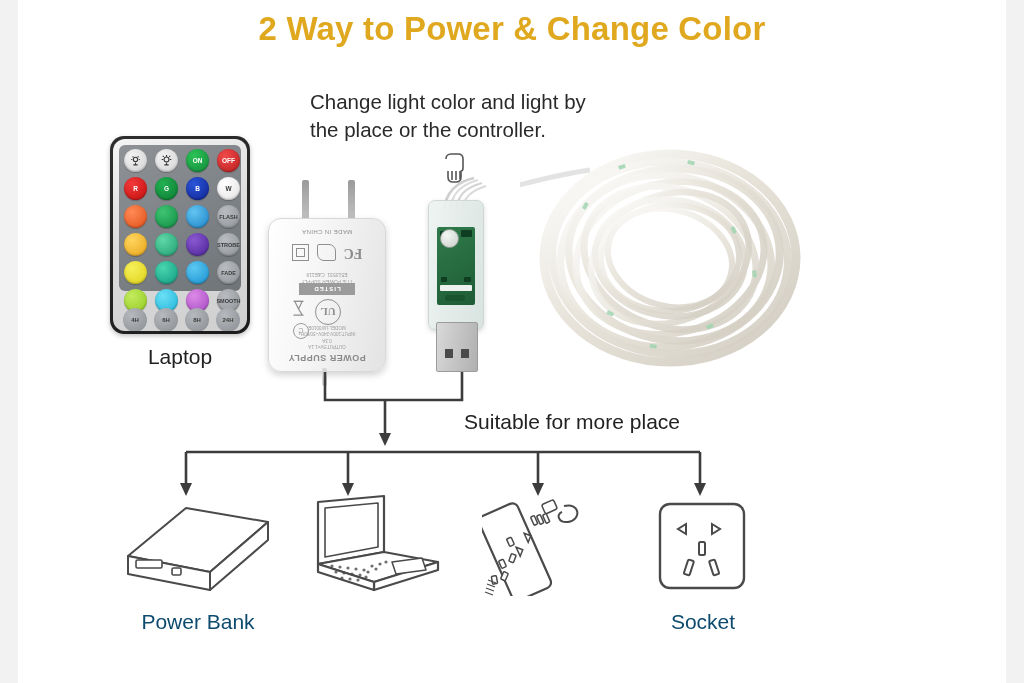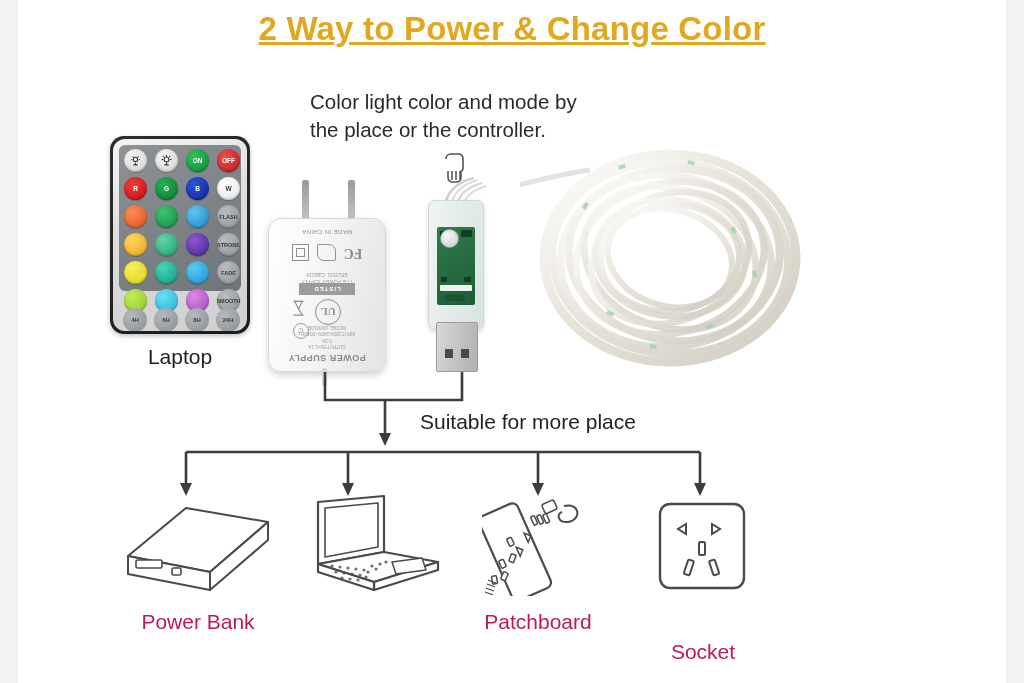--- a/index.html
+++ b/index.html
@@ -6,21 +6,21 @@
   body{font-family:"Liberation Sans",sans-serif;}
   #page{position:relative;width:1024px;height:683px;background:#ffffff;overflow:hidden;}
   #page::before{content:"";position:absolute;left:0;top:0;width:100%;height:100%;
     background:#fff;}
   .side-bar{position:absolute;top:0;height:683px;width:18px;background:#f2f2f2;}
   .side-bar.left{left:0;}
   .side-bar.right{right:0;}
 
   .title{position:absolute;left:0;top:10px;width:1024px;text-align:center;
     font-size:33px;font-weight:bold;color:#e0a81f;letter-spacing:.2px;
-    font-family:"Liberation Sans",sans-serif;text-decoration:underline;}
+    font-family:"Liberation Sans",sans-serif;}
 
   .subtitle{position:absolute;left:310px;top:88px;width:340px;
     font-size:20.5px;line-height:28px;color:#2a2a2a;text-align:left;}
 
   .caption{position:absolute;font-size:21px;color:#222;text-align:center;}
 
   
   .remote{position:absolute;left:110px;top:136px;width:140px;height:198px;
     border-radius:14px;background:linear-gradient(150deg,#2e2e2e,#1b1b1b);
     padding:3px;box-sizing:border-box;box-shadow:0 2px 5px rgba(0,0,0,.25);}
@@ -67,34 +67,34 @@
   .usb-plug .hole{position:absolute;top:26px;width:8px;height:9px;background:#4a4a4a;}
 
   
   .coil{position:absolute;left:520px;top:130px;width:300px;height:260px;}
 
   
   .flow{position:absolute;left:0;top:0;width:1024px;height:683px;pointer-events:none;}
 
   
   .dev{position:absolute;}
-  .devlabel{position:absolute;font-size:21px;color:#be185d;text-align:center;}
+  .devlabel{position:absolute;font-size:21px;color:#0c4a6e;text-align:center;}
 </style>
 </head>
 <body>
 
 <div id="page">
 
   <div class="side-bar left"></div>
   <div class="side-bar right"></div>
 
   <div class="title">2 Way to Power &amp; Change Color</div>
 
   <div class="subtitle">
-    <div>Color light color and mode by</div>
+    <div>Change light color and light by</div>
     <div>the place or the controller.</div>
   </div>
 
   <div class="remote">
     <div class="remote-face">
       <div class="rpad"></div>
 
       <div class="btn sm icn" style="left:11px;top:10px;background:radial-gradient(circle at 35% 30%,#f2f2f2,#d2d2d2);">
         <svg viewBox="0 0 24 24" fill="none" stroke="#3a3a3a" stroke-width="2">
           <circle cx="12" cy="10" r="4"></circle>
@@ -261,21 +261,21 @@
       <path d="M700 452 L700 490"></path>
     </g>
     <g fill="#3c3c3c">
       <polygon points="385,446 379,433 391,433"></polygon>
       <polygon points="186,496 180,483 192,483"></polygon>
       <polygon points="348,496 342,483 354,483"></polygon>
       <polygon points="538,496 532,483 544,483"></polygon>
       <polygon points="700,496 694,483 706,483"></polygon>
     </g>
   </svg>
-  <div class="caption" style="left:420px;top:410px;width:260px;text-align:left;">Suitable for more place</div>
+  <div class="caption" style="left:420px;top:410px;width:260px;text-align:right;">Suitable for more place</div>
 
   <svg class="dev" style="left:118px;top:498px;width:160px;height:98px;" viewBox="0 0 160 98">
     <g stroke="#4a4a4a" stroke-width="2" fill="#fff" stroke-linejoin="round">
       <polygon points="10,58 68,10 150,24 92,74"></polygon>
       <polygon points="10,58 10,76 92,92 92,74"></polygon>
       <polygon points="92,74 150,24 150,42 92,92"></polygon>
       <rect x="18" y="62" width="26" height="8" rx="1.5" fill="#fff" stroke-width="1.6"></rect>
       <rect x="54" y="70" width="9" height="7" rx="1.5" fill="#fff" stroke-width="1.6"></rect>
     </g>
   </svg>
@@ -327,27 +327,26 @@
       <rect x="26" y="58" width="5" height="8" rx="1" transform="rotate(-24 28 62)"></rect>
       <rect x="28" y="74" width="5" height="8" rx="1" transform="rotate(20 30 78)"></rect>
       <rect x="18" y="80" width="5" height="8" rx="1" transform="rotate(-24 20 84)"></rect>
       <rect x="20" y="92" width="5" height="8" rx="1" transform="rotate(24 22 96)"></rect>
       <rect x="10" y="96" width="5" height="8" rx="1" transform="rotate(-10 12 100)"></rect>
     </g>
     <g stroke="#4a4a4a" stroke-width="1.3">
       <path d="M6 100 l8 3 M5 104 l8 3 M4 108 l8 3 M3 112 l8 3"></path>
     </g>
   </svg>
-  <div class="devlabel" style="left:458px;top:610px;width:160px;">Patchboard</div>
 
   <svg class="dev" style="left:654px;top:498px;width:96px;height:96px;" viewBox="0 0 96 96">
     <rect x="6" y="6" width="84" height="84" rx="10" fill="#fff" stroke="#4a4a4a" stroke-width="2.4"></rect>
     <g fill="#fff" stroke="#4a4a4a" stroke-width="2">
       <path d="M32 26 L24 31 L32 36 Z"></path>
       <path d="M58 26 L66 31 L58 36 Z"></path>
       <rect x="45" y="44" width="6" height="13" rx="1.5"></rect>
       <rect x="32" y="62" width="6" height="15" rx="1.5" transform="rotate(18 35 69)"></rect>
       <rect x="57" y="62" width="6" height="15" rx="1.5" transform="rotate(-18 60 69)"></rect>
     </g>
   </svg>
-  <div class="devlabel" style="left:638px;top:640px;width:130px;">Socket</div>
+  <div class="devlabel" style="left:638px;top:610px;width:130px;">Socket</div>
 
 </div>
 
 </body></html>

